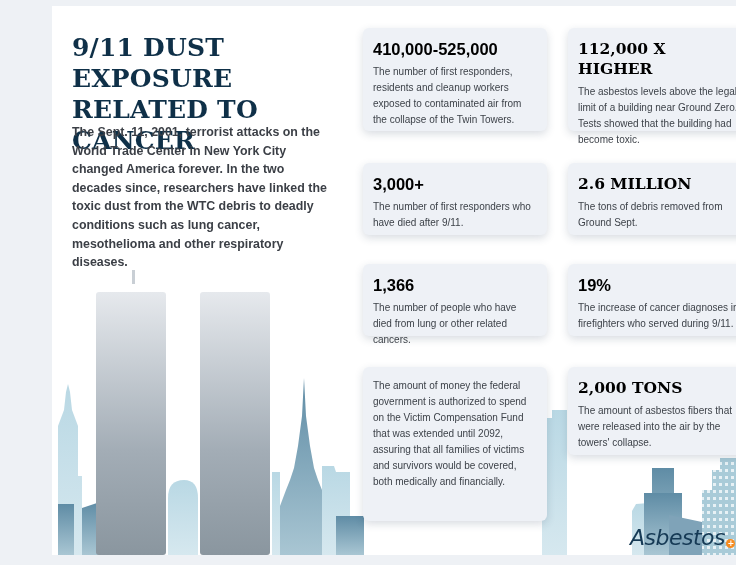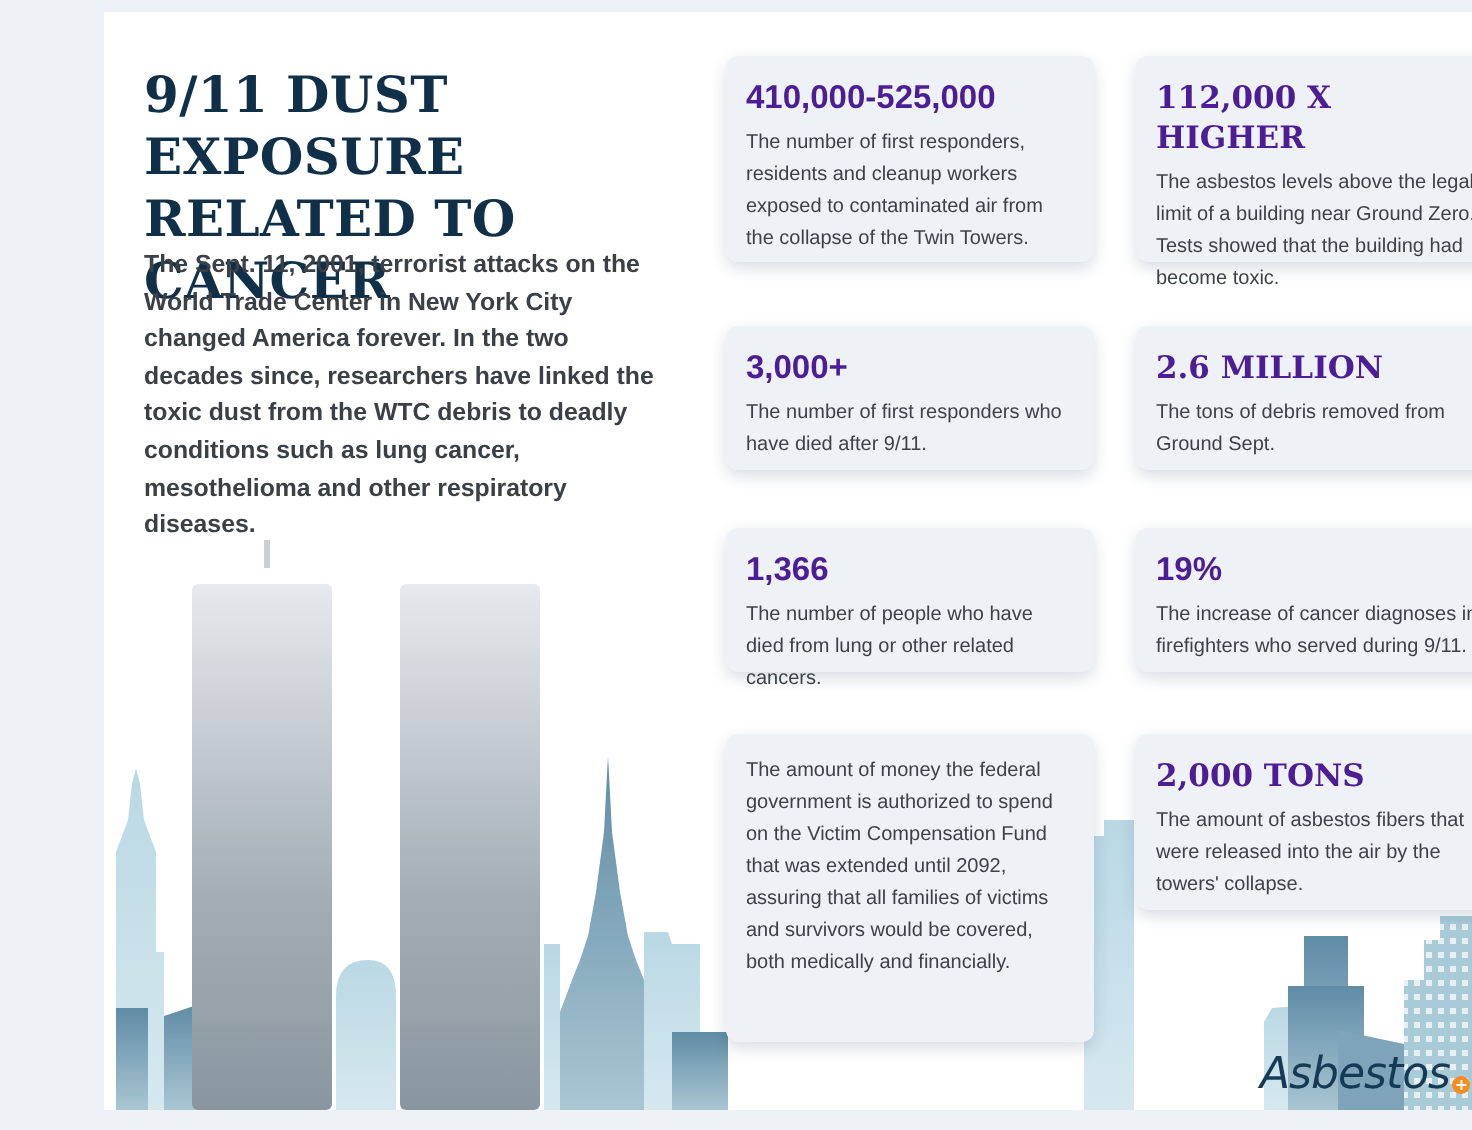--- a/index.html
+++ b/index.html
@@ -31,21 +31,21 @@
     font-size: 12.4px; line-height: 18.6px; font-weight: bold; color: #3b3f46;
   }
 
   .stat {
     position: absolute; width: 184px;
     background: #eef1f6; border-radius: 6px;
     box-shadow: 0 3px 8px rgba(40,60,90,0.18);
     padding: 11px 10px 10px 10px;
   }
   .stat .val {
-    font-size: 16.5px; font-weight: bold; color: #4c1d95; line-height: 20px; margin-bottom: 5px;
+    font-size: 16.5px; font-weight: bold; color: #000000; line-height: 20px; margin-bottom: 5px;
   }
   .stat .val.serif { font-family: "DejaVu Serif", "Liberation Serif", serif; font-size: 15.5px; }
   .stat .desc { font-size: 10px; line-height: 16px; color: #3d4249; }
 
   .sources {
     position: absolute; left: 19px; top: 528px;
     font-size: 9.5px; font-weight: bold; color: #1b3a55;
   }
   .logo {
     position: absolute; left: 578px; top: 519px;

